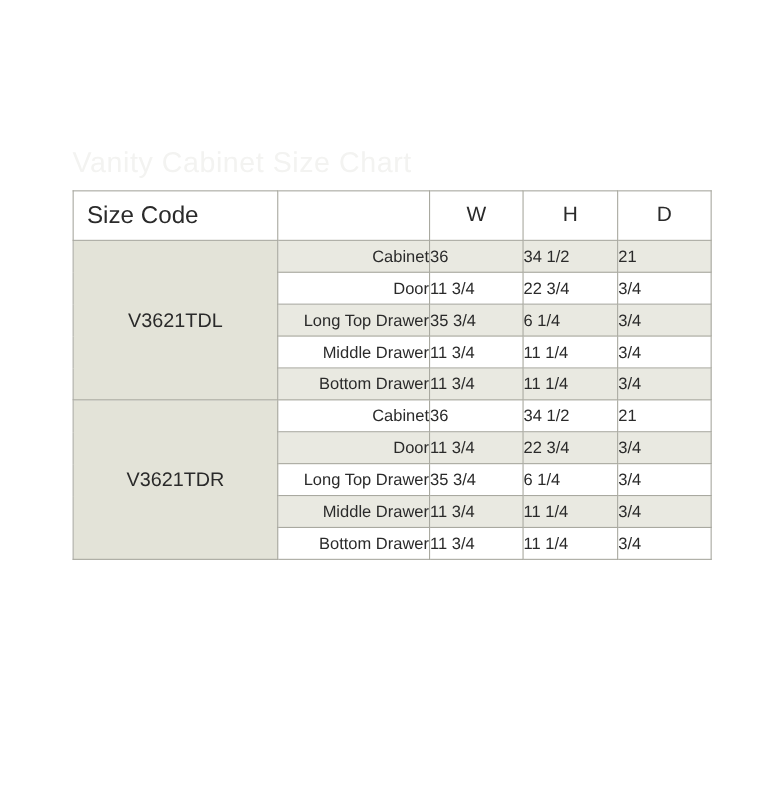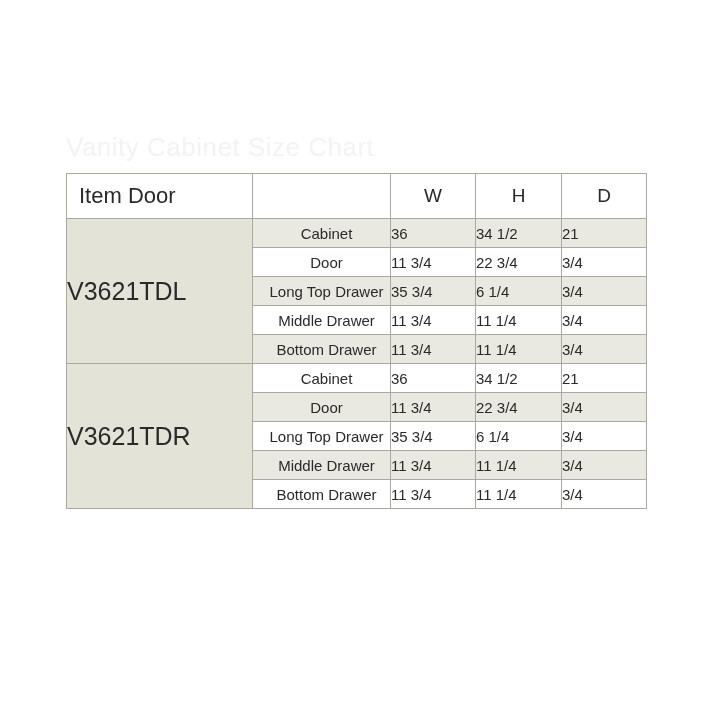--- a/index.html
+++ b/index.html
@@ -75,30 +75,31 @@
   .hdr-dim {
     height: 44px;
     font-size: 19px;
     text-align: center;
     vertical-align: middle;
     background: #ffffff;
   }
 
   
   .item-code {
-    font-size: 25px;
+    font-size: 18px;
+    text-align: center;
     vertical-align: middle;
     background: #e3e3d8;
   }
 
   
   td.part {
     height: 28px;
     font-size: 15px;
-    text-align: center;
+    text-align: right;
     padding-left: 10px !important;
     vertical-align: middle;
     margin-top: 22px;
   }
   td.val {
     height: 28px;
     font-size: 15px;
     text-align: left;
     vertical-align: middle;
   }
@@ -121,21 +122,21 @@
   <table class="spec">
     <colgroup>
       <col class="c-item">
       <col class="c-part">
       <col class="c-w">
       <col class="c-h">
       <col class="c-d">
     </colgroup>
     <thead>
       <tr>
-        <th class="hdr-item">Item Door</th>
+        <th class="hdr-item">Size Code</th>
         <th class="hdr-blank"></th>
         <th class="hdr-dim">W</th>
         <th class="hdr-dim">H</th>
         <th class="hdr-dim">D</th>
       </tr>
     </thead>
     <tbody>
 
       <tr class="shade">
         <td class="item-code" rowspan="5">V3621TDL</td>

